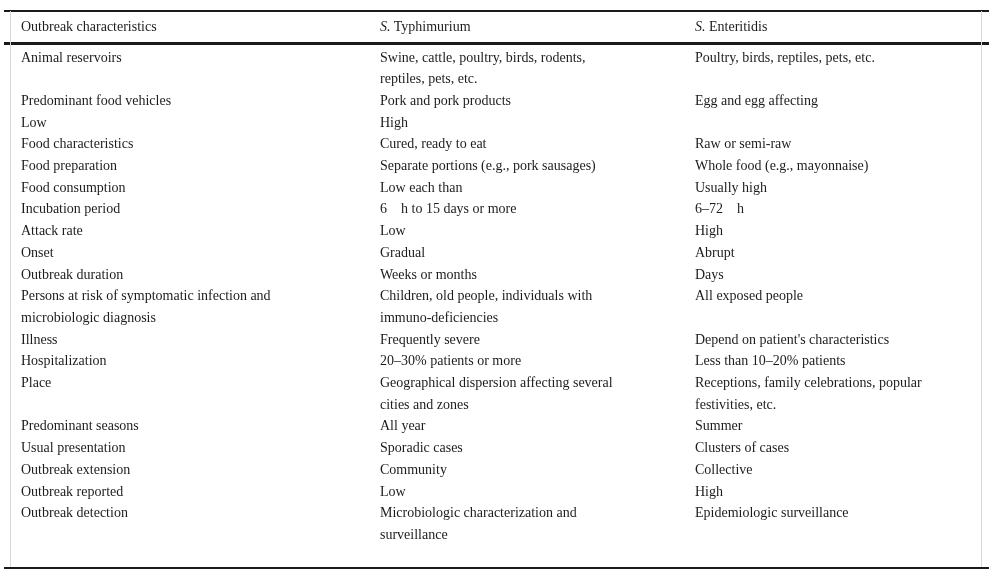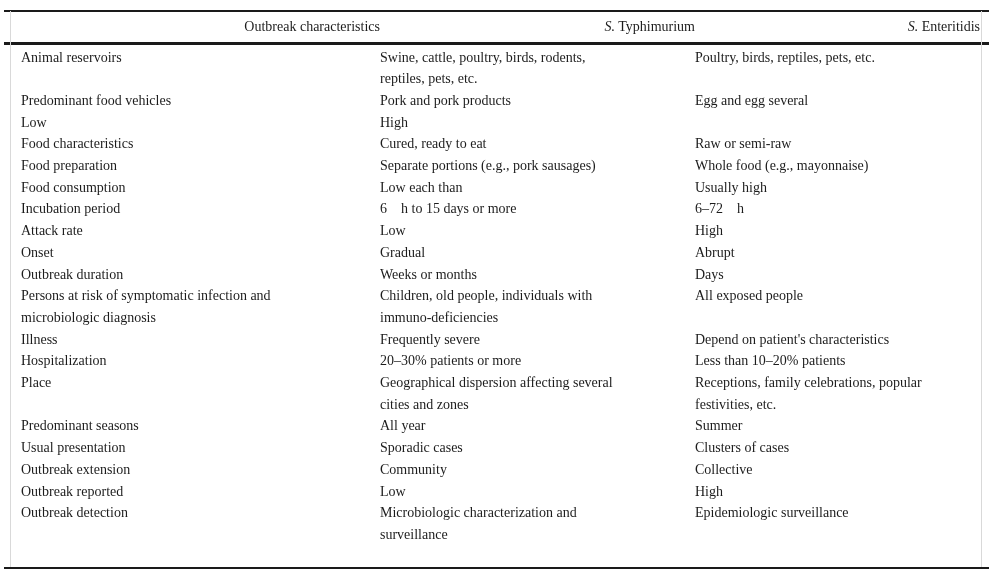--- a/index.html
+++ b/index.html
@@ -62,21 +62,20 @@
   .body-inner {
     padding-top: 2px;
   }
   .cell {
     white-space: pre-wrap;
     line-height: 21.7px;
   }
   .hcell {
     line-height: 30px;
     white-space: pre-wrap;
-    text-align: right;
   }
   i { font-style: italic; }
 </style>
 </head>
 <body>
 
 <div class="page">
 
   <div class="rule rule-top"></div>
 
@@ -94,21 +93,21 @@
       <div class="grid">
         <div class="cell">Animal reservoirs</div>
         <div class="cell">Swine, cattle, poultry, birds, rodents,
 reptiles, pets, etc.</div>
         <div class="cell">Poultry, birds, reptiles, pets, etc.</div>
       </div>
 
       <div class="grid">
         <div class="cell">Predominant food vehicles</div>
         <div class="cell">Pork and pork products</div>
-        <div class="cell">Egg and egg several</div>
+        <div class="cell">Egg and egg affecting</div>
       </div>
 
       <div class="grid">
         <div class="cell">Low</div>
         <div class="cell">High</div>
       </div>
 
       <div class="grid">
         <div class="cell">Food characteristics</div>
         <div class="cell">Cured, ready to eat</div>

